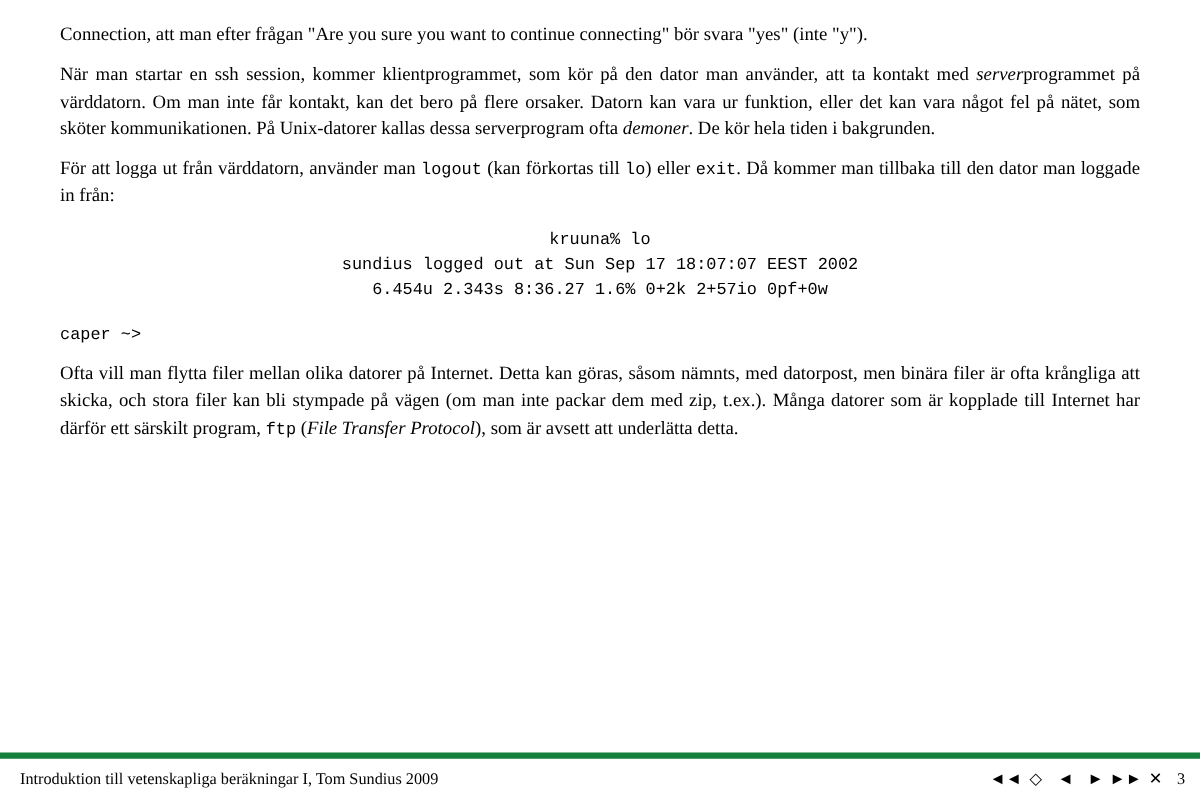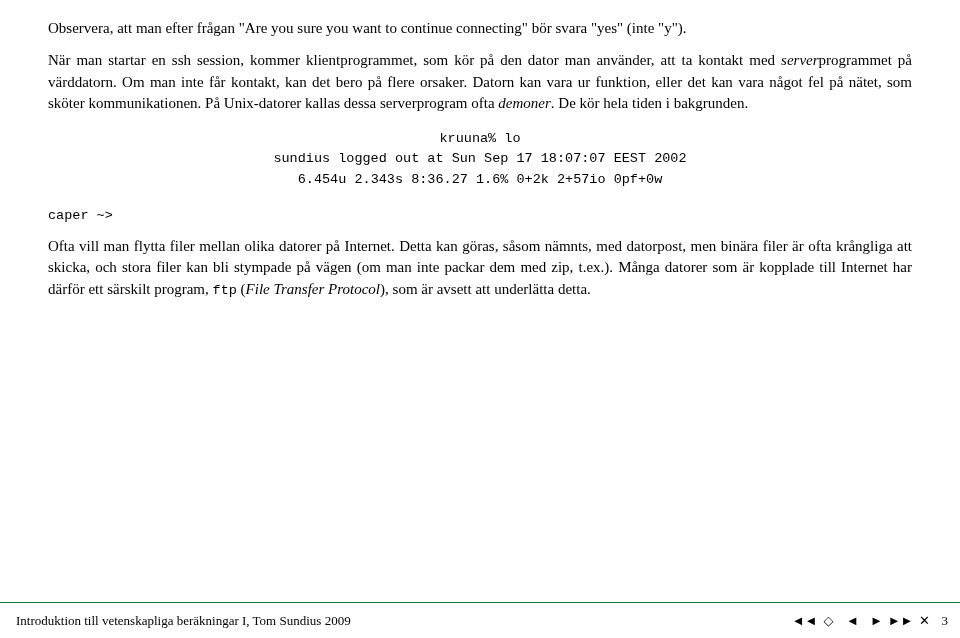--- a/index.html
+++ b/index.html
@@ -28,21 +28,21 @@
       font-size: 13.5px;
     }
     .code-block {
       font-family: 'Courier New', Courier, monospace;
       font-size: 13.5px;
       margin: 14px 0 14px 0;
       line-height: 1.5;
       text-align: center;
     }
     .footer {
-      border-top: 1px solid #15803d;
+      border-top: 5px solid #15803d;
       height: 36px;
       display: flex;
       align-items: center;
       justify-content: flex-start;
       padding: 0 12px 0 16px;
       font-size: 13px;
       font-family: 'Times New Roman', Times, serif;
     }
     .footer-title {
       flex: 1;
@@ -70,27 +70,30 @@
       font-size: 13px;
     }
     .italic { font-style: italic; margin-top: 28px; }
   </style>
 </head>
 <body>
 
 <div class="main-content">
 
   <p>
-    <span>Observera, att man efter frågan "Are you sure you want to continue connecting" bör svara "yes" (inte "y").</span>
+    <span>Connection, att man efter frågan "Are you sure you want to continue connecting" bör svara "yes" (inte "y").</span>
   </p>
 
   <p>
     När man startar en ssh session, kommer klientprogrammet, som kör på den dator man använder, att ta kontakt med <span class="italic">server</span>programmet på värddatorn. Om man inte får kontakt, kan det bero på flere orsaker. Datorn kan vara ur funktion, eller det kan vara något fel på nätet, som sköter kommunikationen. På Unix-datorer kallas dessa serverprogram ofta <span class="italic">demoner</span>. De kör hela tiden i bakgrunden.
   </p>
 
+  <p>
+    För att logga ut från värddatorn, använder man <span class="mono">logout</span> (kan förkortas till <span class="mono">lo</span>) eller <span class="mono">exit</span>. Då kommer man tillbaka till den dator man loggade in från:
+  </p>
 
   <div class="code-block">
     <div><span>kruuna% lo</span></div>
     <div><span>sundius logged out at Sun Sep 17 18:07:07 EEST 2002</span></div>
     <div><span>6.454u 2.343s 8:36.27 1.6% 0+2k 2+57io 0pf+0w</span></div>
   </div>
 
   <p>
     <span class="mono">caper ~&gt;</span>
   </p>

